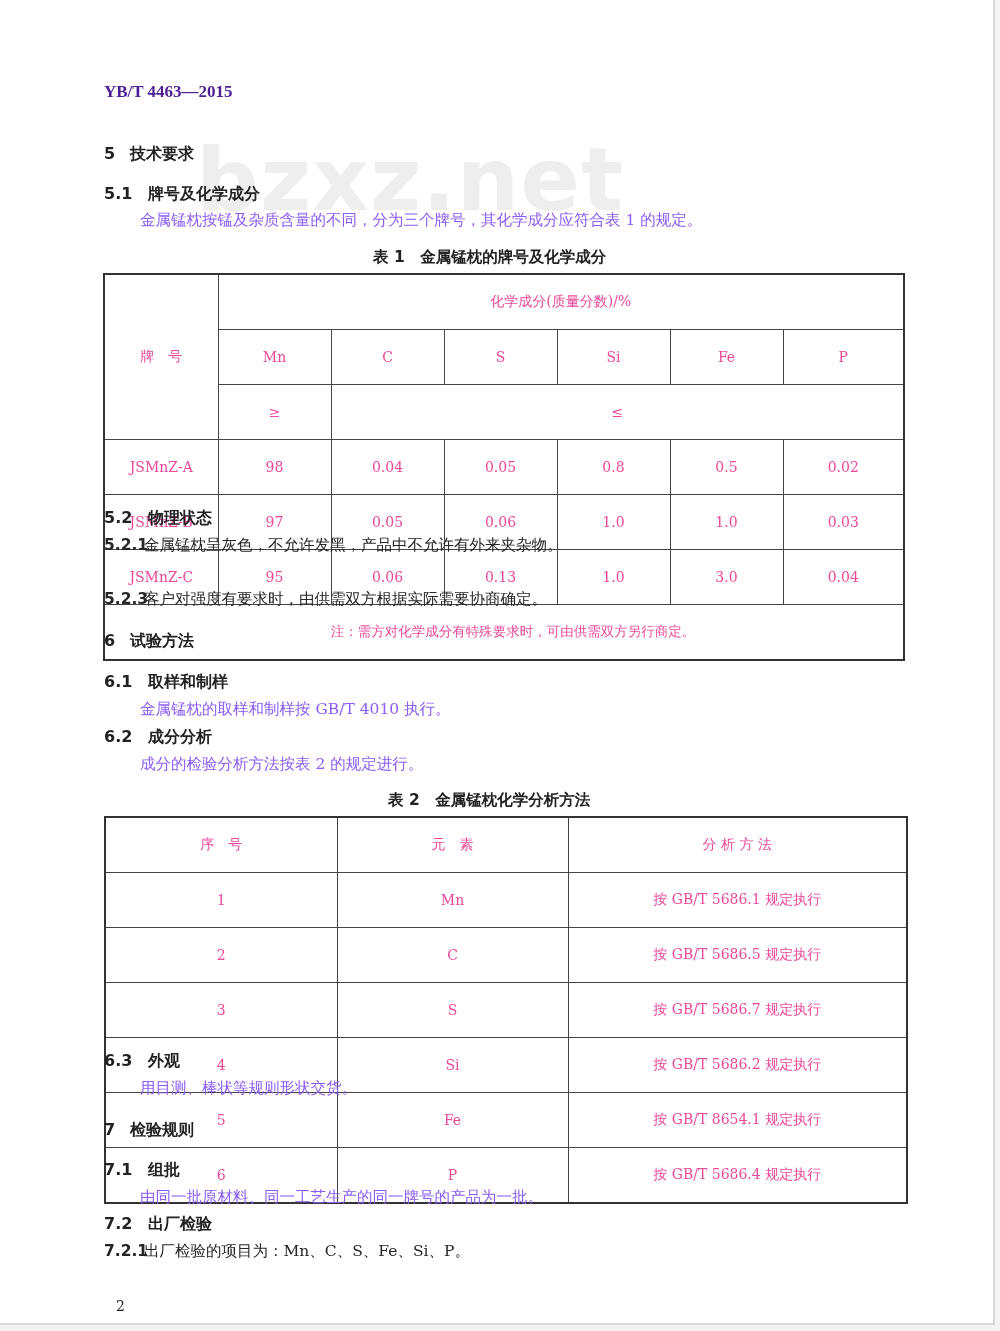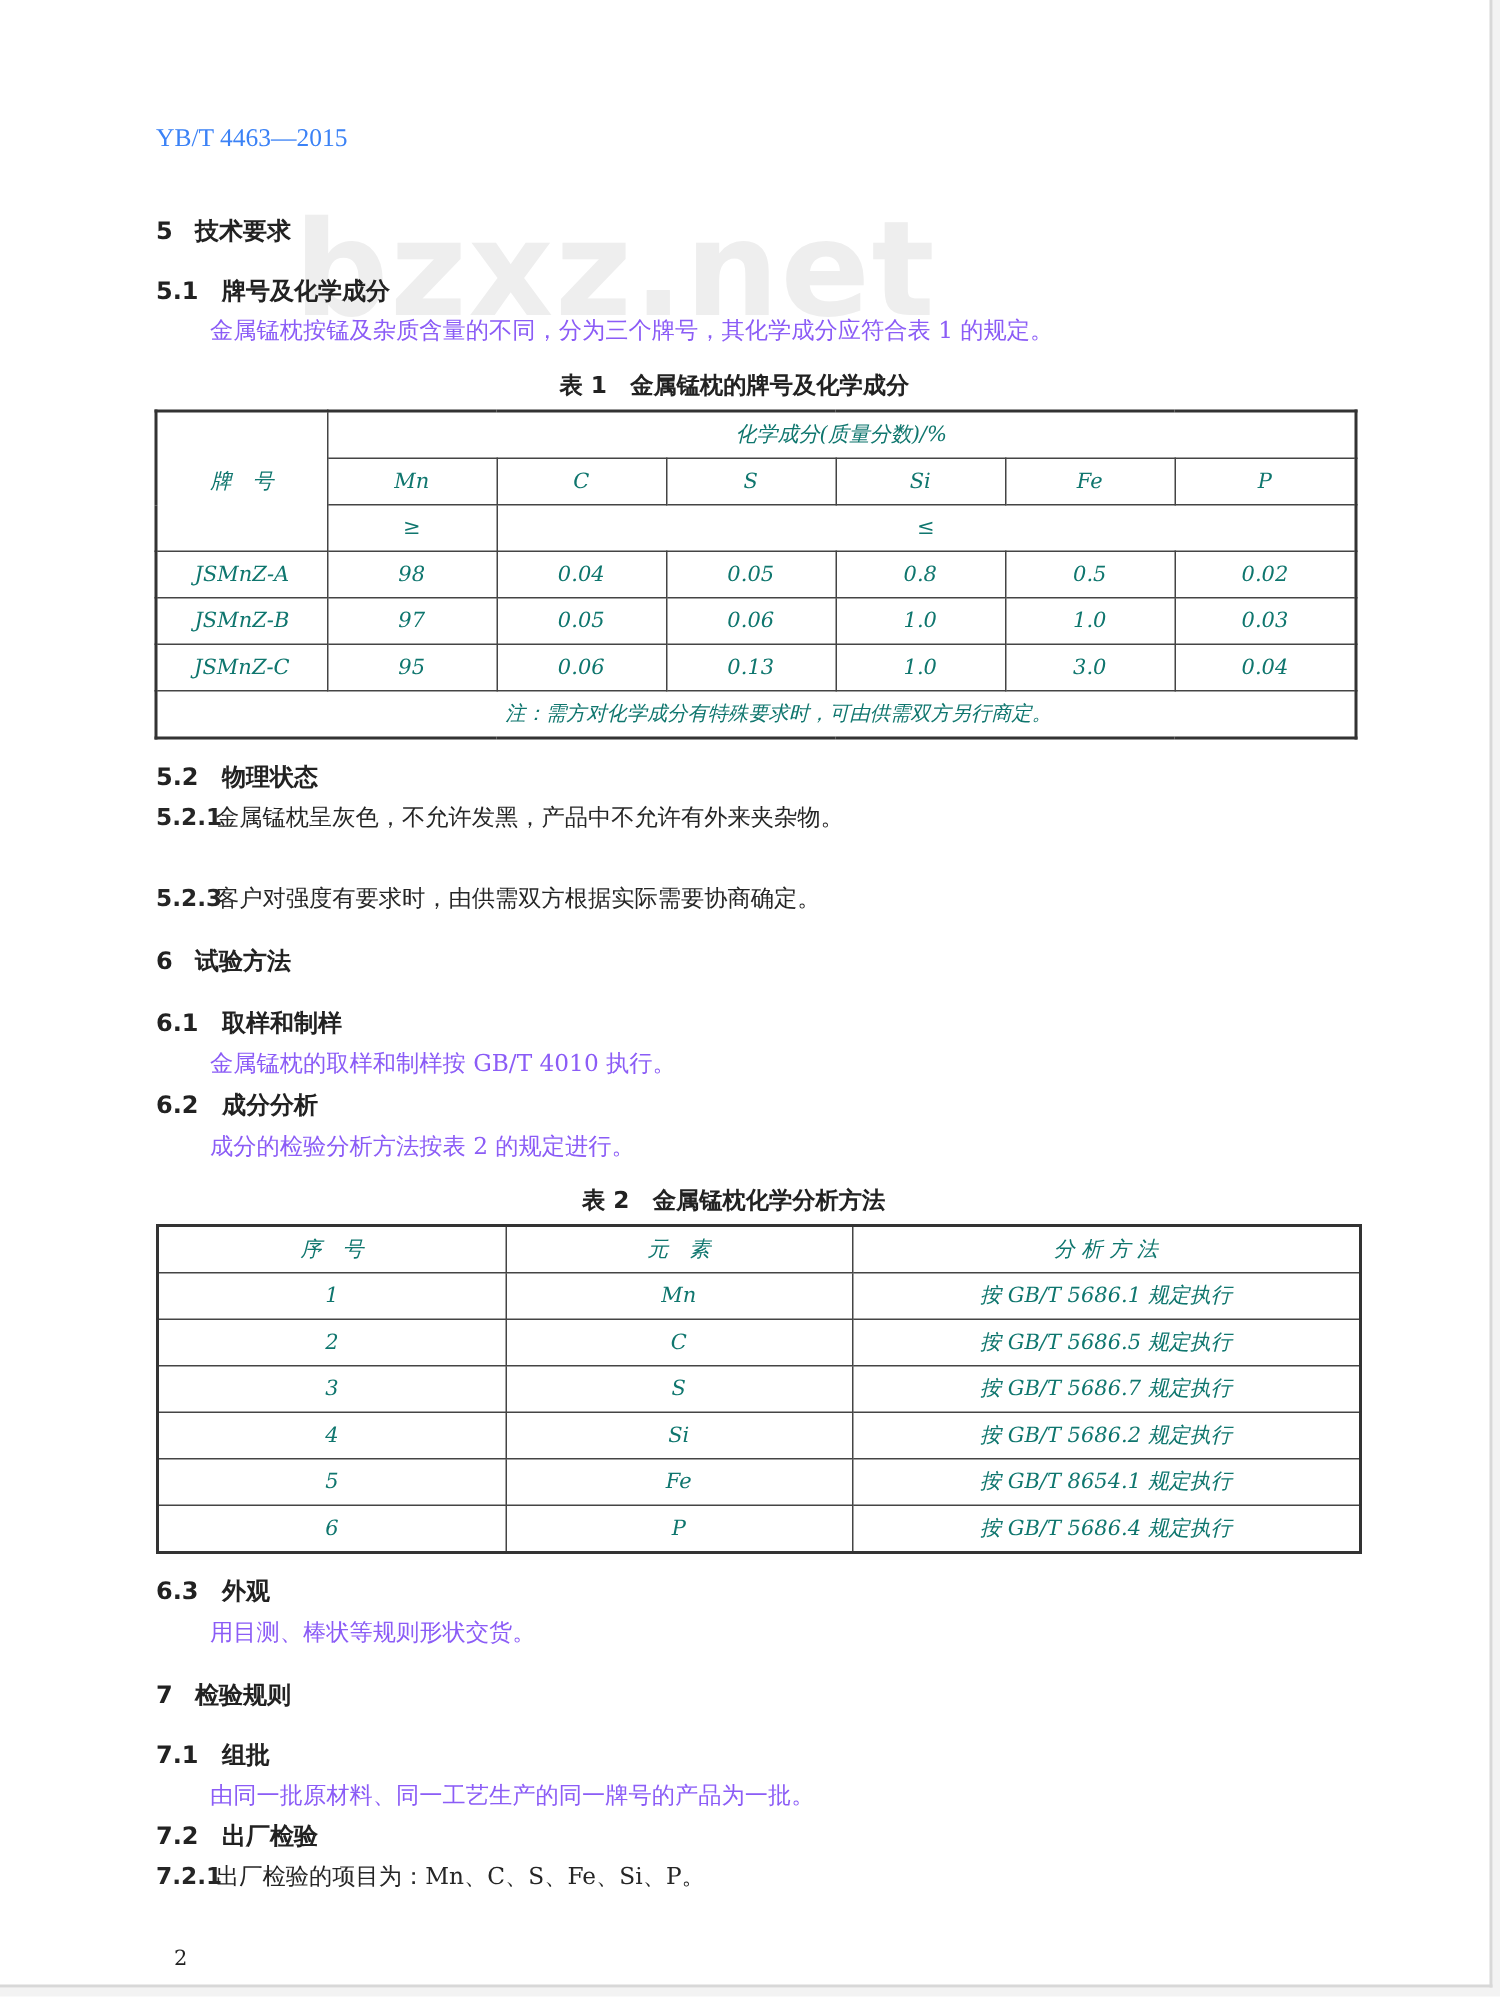--- a/index.html
+++ b/index.html
@@ -7,32 +7,32 @@
     width: 1000px; height: 1331px; background: #f3f3f3;
     position: relative; overflow: hidden;
     font-family: "DejaVu Serif", "Liberation Serif", serif;
     color: #222;
   }
   .page {
     position: absolute; left: 0; top: 0; width: 993px; height: 1323px;
     background: #ffffff; border-right: 2px solid #d8d8d8; border-bottom: 2px solid #d8d8d8;
   }
   .abs { position: absolute; white-space: nowrap; }
-  .std-code { left: 104px; top: 82px; font-family: "Liberation Serif", serif; font-weight: normal; font-size: 17px; color: #3b82f6; }
+  .std-code { left: 104px; top: 82px; font-family: "Liberation Serif", serif; font-weight: bold; font-size: 17px; color: #4c1d95; }
   .watermark { left: 196px; top: 128px; font-family: "DejaVu Sans", sans-serif; font-weight: bold; font-size: 88px; color: #eeeeee; letter-spacing: 1px; }
   .h1 { font-family: "DejaVu Sans", sans-serif; font-weight: bold; font-size: 16px; color: #222; }
   .h1 .num { display: inline-block; width: 26px; }
   .h2 { font-family: "DejaVu Sans", sans-serif; font-weight: bold; font-size: 16px; color: #222; }
   .h2 .num { display: inline-block; width: 44px; }
   .p { font-size: 15.5px; color: #8b5cf6; }
   .clause { font-size: 15.5px; color: #262626; }
   .clause .num { display: inline-block; width: 40px; font-family: "DejaVu Sans", sans-serif; font-weight: bold; font-size: 15.5px; }
   .tcap { font-family: "DejaVu Sans", sans-serif; font-weight: bold; font-size: 15.5px; color: #222; }
   table { position: absolute; border-collapse: collapse; table-layout: fixed; border: 2px solid #333; }
-  td { border: 1px solid #444; text-align: center; vertical-align: middle; padding: 0; font-size: 14px; color: #0f766e; font-style: italic; }
+  td { border: 1px solid #444; text-align: center; vertical-align: middle; padding: 12px; font-size: 14px; color: #ec4899; }
   .t1 { left: 103px; top: 273px; width: 800px; }
   .t1 td { height: 30px; }
   .t2 { left: 104px; top: 816px; width: 802px; }
   .t2 td { height: 30px; }
   .note { text-align: center; padding-left: 30px; font-size: 13.5px; }
   .hdr { font-size: 14px; letter-spacing: 0; }
   .page-num { left: 116px; top: 1298px; font-size: 14px; }
 </style>
 </head>
 <body>

